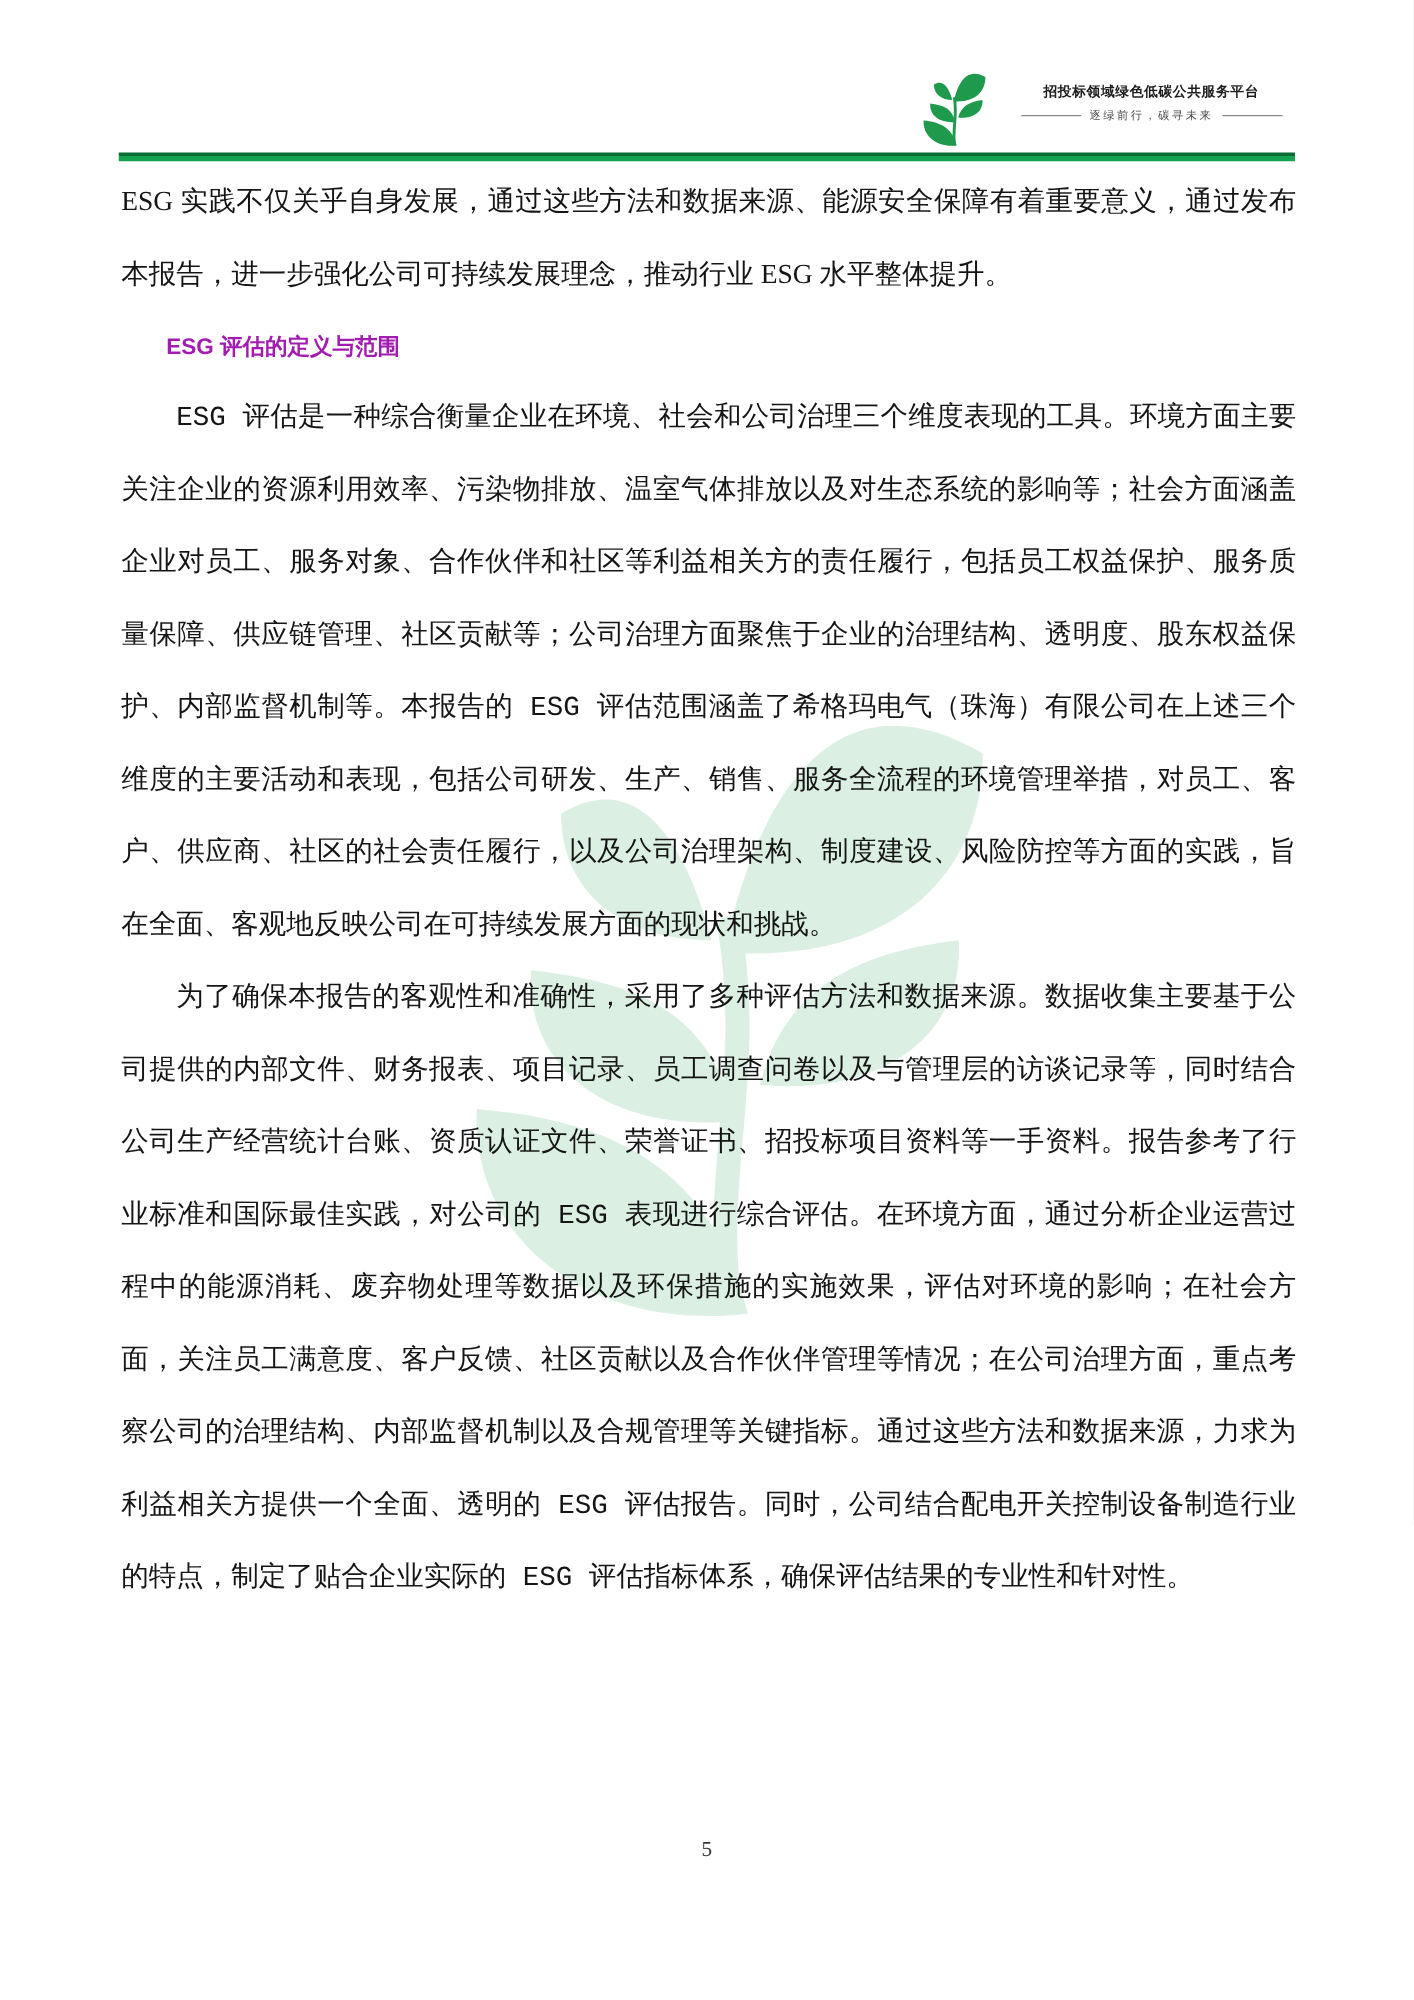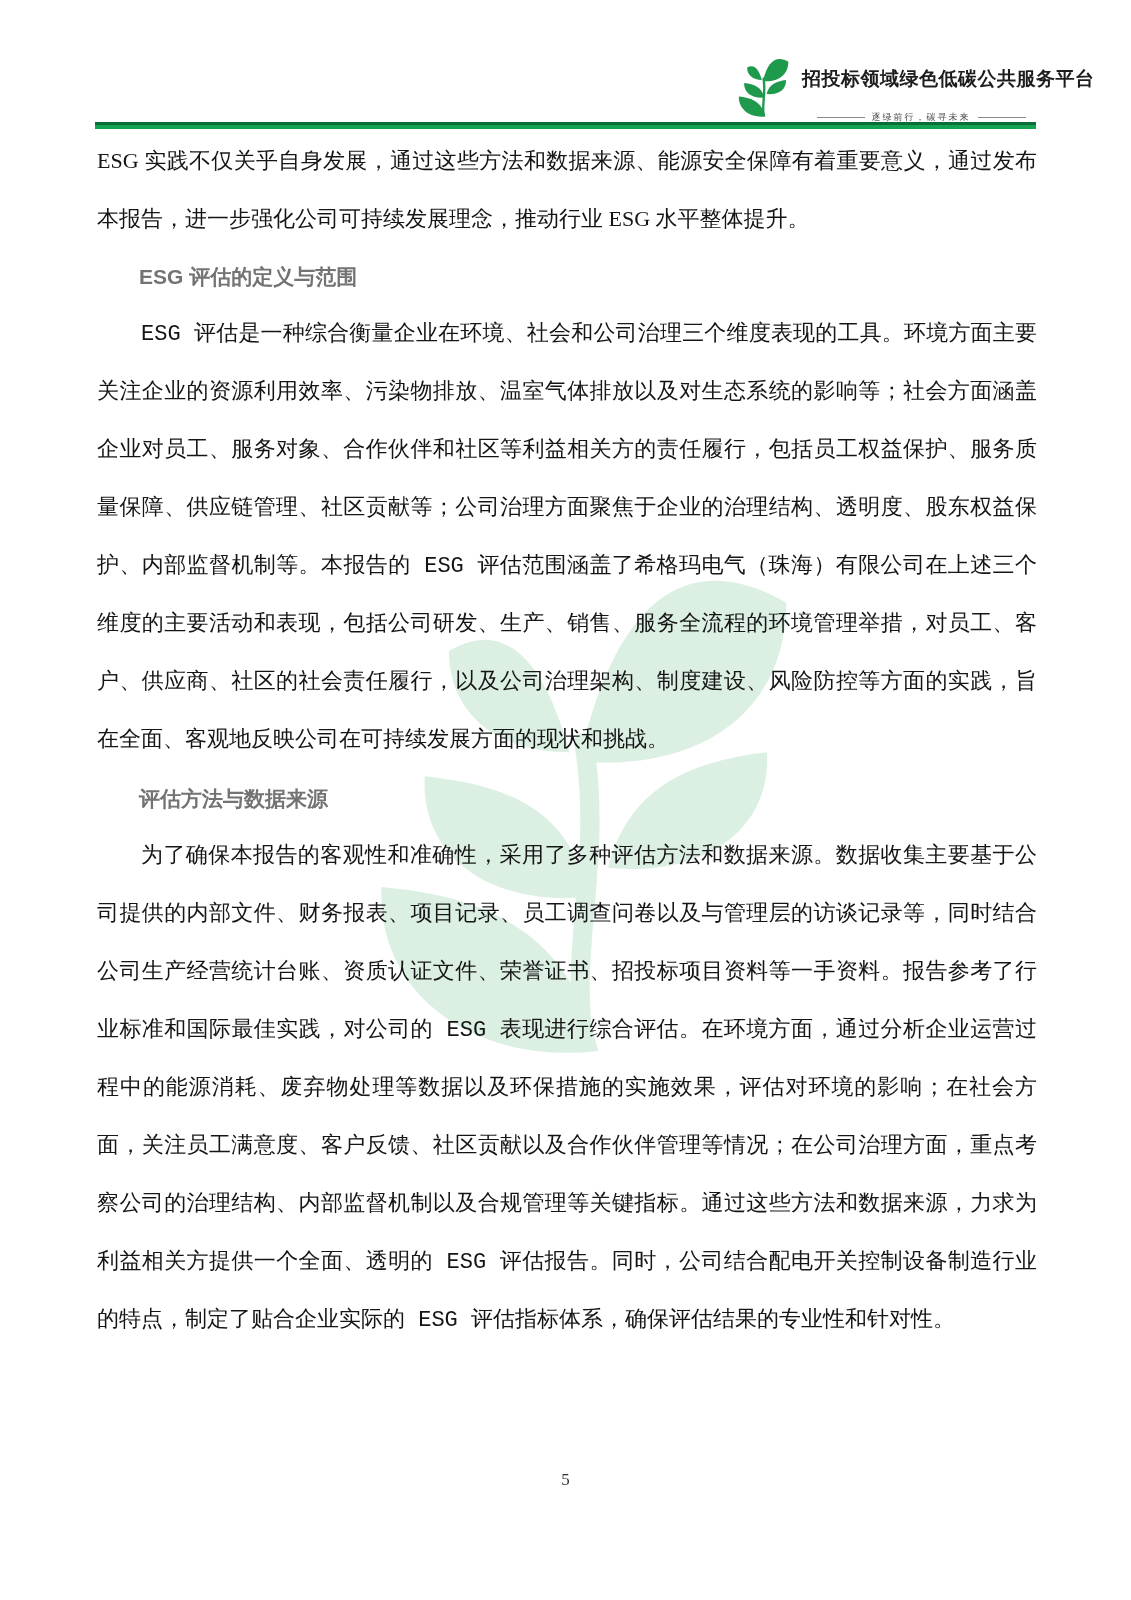--- a/index.html
+++ b/index.html
@@ -11,25 +11,25 @@
     overflow:hidden;
     font-family:"Liberation Serif","DejaVu Serif",serif;
   }
   
   .header{position:absolute;top:52px;left:0;width:100%;height:80px;}
   .logo{position:absolute;left:733px;top:2px;width:60px;height:66px;}
   .logo svg{width:100%;height:100%;display:block;}
   .brand{position:absolute;left:802px;top:14px;width:238px;text-align:center;}
   .brand-title{
     font-family:"Liberation Sans","DejaVu Sans",sans-serif;
-    font-weight:700;font-size:19px;letter-spacing:0.5px;color:#1d1d1d;
+    font-weight:700;font-size:11px;letter-spacing:0.5px;color:#1d1d1d;
     white-space:nowrap;text-align:center;
   }
   .brand-tagline{
-    margin-top:19px;display:flex;align-items:center;justify-content:center;gap:7px;
+    margin-top:5px;display:flex;align-items:center;justify-content:center;gap:7px;
     font-family:"Liberation Sans","DejaVu Sans",sans-serif;
     font-size:9px;letter-spacing:2px;color:#4c4c4c;white-space:nowrap;
   }
   .tag-rule{display:inline-block;width:48px;height:1px;background:#8a8a8a;}
   .header-rule{
     position:absolute;left:95px;top:70px;width:941px;height:7px;
     background:linear-gradient(#0b6e39 0%,#0b6e39 45%,#13a351 45%,#13a351 100%);
   }
   
   .watermark{position:absolute;left:338px;top:538px;width:482px;height:544px;opacity:0.15;pointer-events:none;}
@@ -40,21 +40,21 @@
     font-size:22px;line-height:58px;color:#151515;
     text-align:justify;z-index:2;
   }
   .content p{margin:0;}
   .para{text-indent:2em;font-family:Liberation Mono, monospace;}
   .para-cont{text-indent:0;}
   .section-heading{
     margin:13px 0 5px 0;
     text-indent:2em;
     font-family:"Liberation Sans","DejaVu Sans",sans-serif;
-    font-weight:700;font-size:21px;color:#737373;
+    font-weight:700;font-size:18px;color:#a21caf;
     text-align:left;
   }
   
   .footer{
     position:absolute;left:0;top:1470px;width:100%;
     text-align:center;font-size:17px;color:#333;z-index:2;
   }
 </style>
 </head>
 <body>
@@ -95,19 +95,18 @@
         <path d="M54,106 C48,82 32,74 9,72 C8,94 28,109 54,106 Z"></path>
       </g>
       <path d="M51,104 C48,84 55,66 51,42" fill="none" stroke="#1f9a4c" stroke-width="4" stroke-linecap="round"></path>
     </svg>
   </div>
 
   <div class="content">
     <p class="para-cont">ESG 实践不仅关乎自身发展，通过这些方法和数据来源、能源安全保障有着重要意义，通过发布本报告，进一步强化公司可持续发展理念，推动行业 ESG 水平整体提升。</p>
     <p class="section-heading">ESG 评估的定义与范围</p>
     <p class="para">ESG 评估是一种综合衡量企业在环境、社会和公司治理三个维度表现的工具。环境方面主要关注企业的资源利用效率、污染物排放、温室气体排放以及对生态系统的影响等；社会方面涵盖企业对员工、服务对象、合作伙伴和社区等利益相关方的责任履行，包括员工权益保护、服务质量保障、供应链管理、社区贡献等；公司治理方面聚焦于企业的治理结构、透明度、股东权益保护、内部监督机制等。本报告的 ESG 评估范围涵盖了希格玛电气（珠海）有限公司在上述三个维度的主要活动和表现，包括公司研发、生产、销售、服务全流程的环境管理举措，对员工、客户、供应商、社区的社会责任履行，以及公司治理架构、制度建设、风险防控等方面的实践，旨在全面、客观地反映公司在可持续发展方面的现状和挑战。</p>
-    <p class="section-heading">评估方法与数据来源</p>
     <p class="para">为了确保本报告的客观性和准确性，采用了多种评估方法和数据来源。数据收集主要基于公司提供的内部文件、财务报表、项目记录、员工调查问卷以及与管理层的访谈记录等，同时结合公司生产经营统计台账、资质认证文件、荣誉证书、招投标项目资料等一手资料。报告参考了行业标准和国际最佳实践，对公司的 ESG 表现进行综合评估。在环境方面，通过分析企业运营过程中的能源消耗、废弃物处理等数据以及环保措施的实施效果，评估对环境的影响；在社会方面，关注员工满意度、客户反馈、社区贡献以及合作伙伴管理等情况；在公司治理方面，重点考察公司的治理结构、内部监督机制以及合规管理等关键指标。通过这些方法和数据来源，力求为利益相关方提供一个全面、透明的 ESG 评估报告。同时，公司结合配电开关控制设备制造行业的特点，制定了贴合企业实际的 ESG 评估指标体系，确保评估结果的专业性和针对性。</p>
   </div>
 
   <div class="footer">5</div>
 
 </div>
 
 </body></html>

